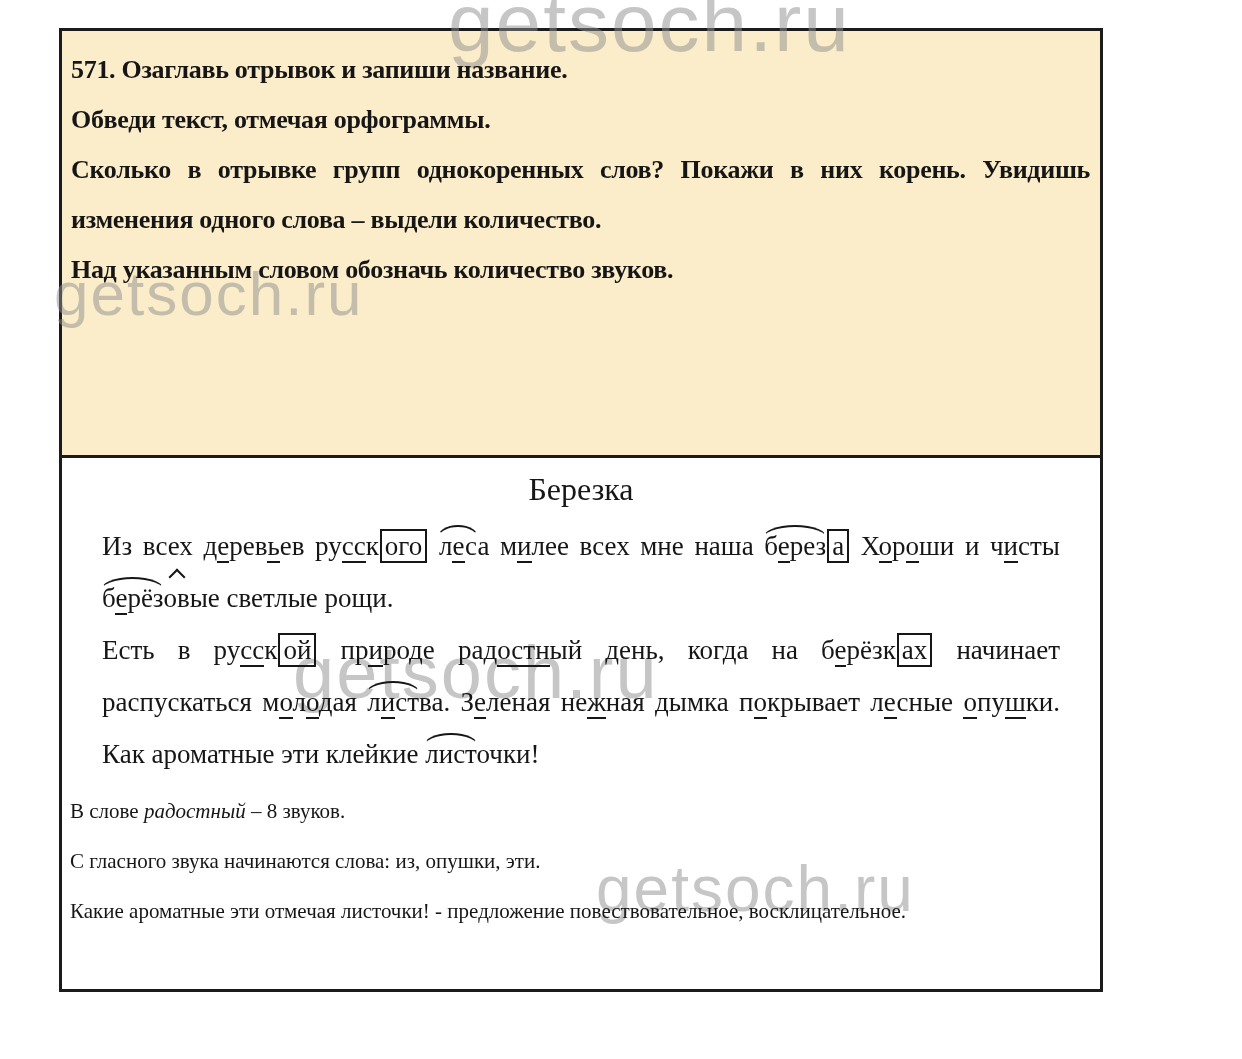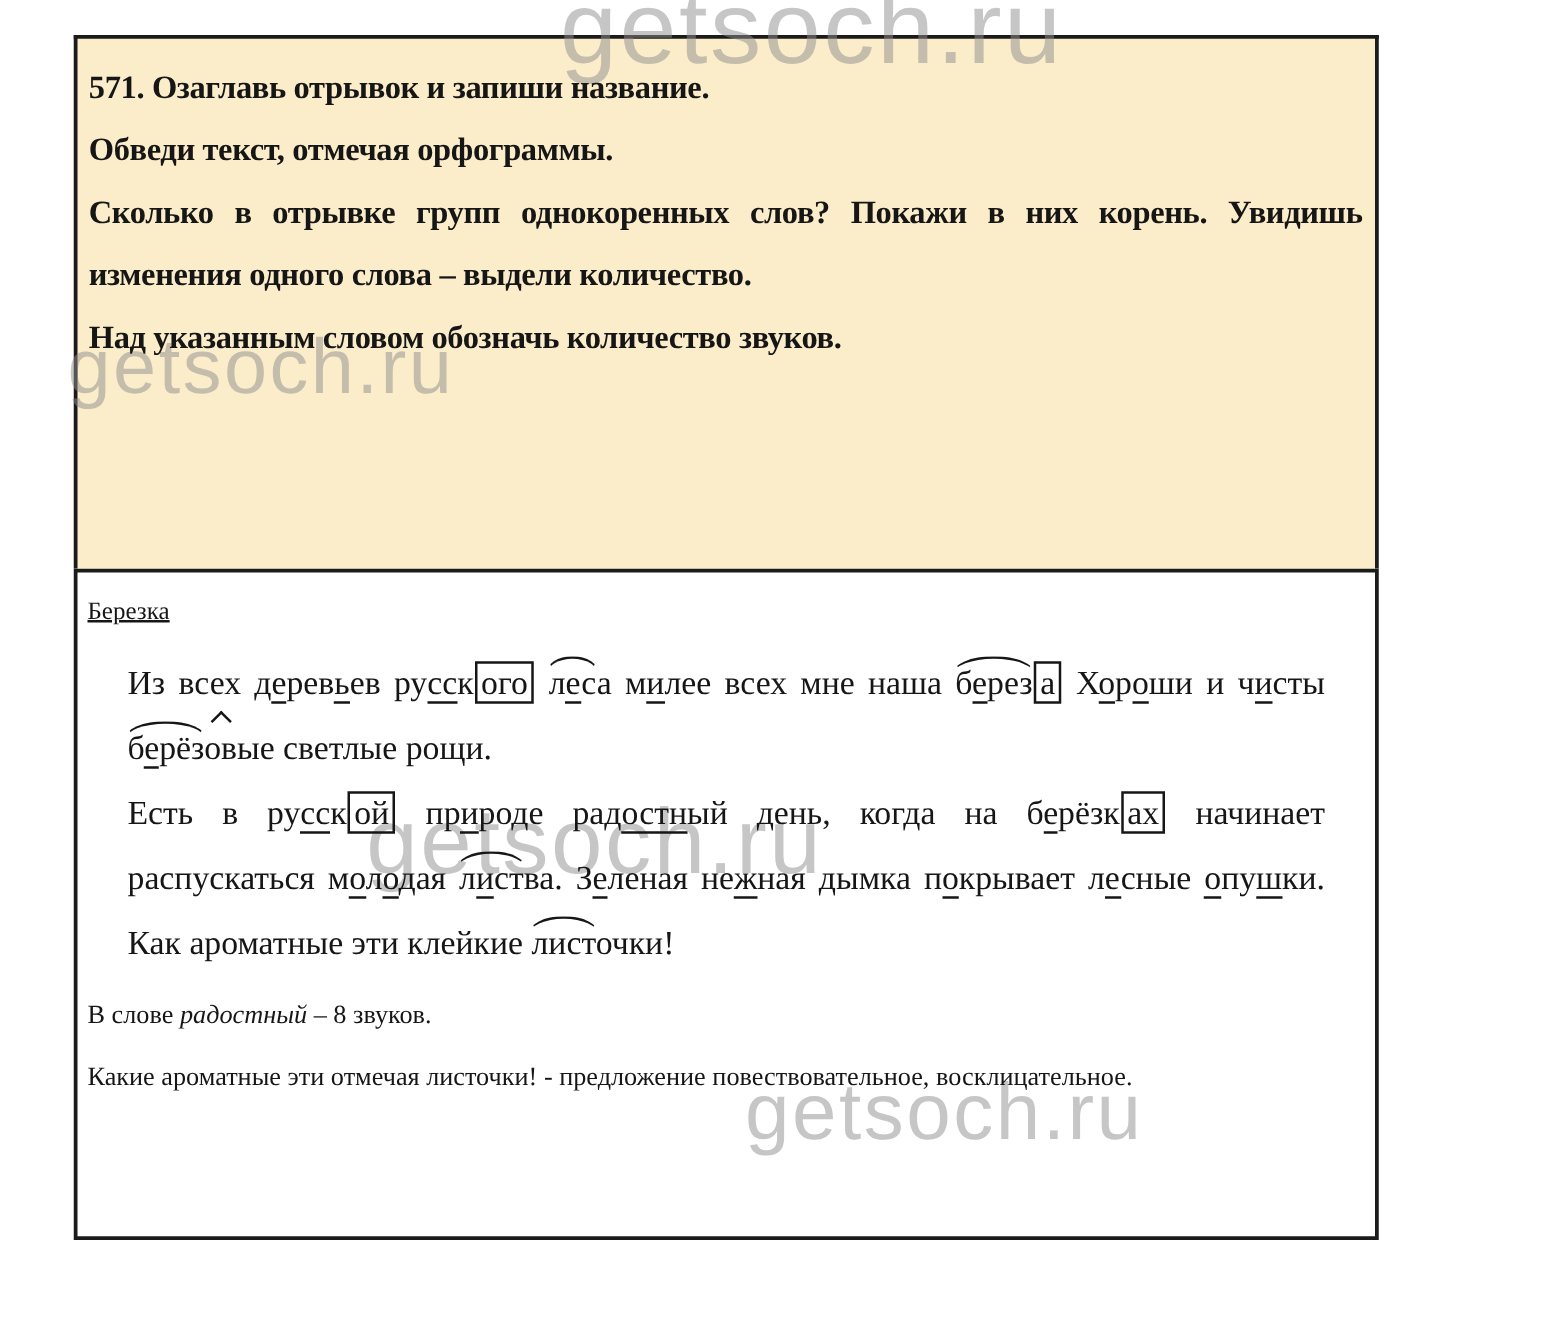--- a/index.html
+++ b/index.html
@@ -59,24 +59,24 @@
   }
   .answer{
     box-sizing:border-box;
     background:#ffffff;
     border:3px solid var(--border);
     height:537px;
     padding:12px 8px 0 8px;
   }
   .title{
     position:relative;z-index:2;
-    font-size:20px;
+    text-align:center;
+    font-size:32px;
     line-height:34px;
     margin:2px 0 0 0;
-    text-decoration:underline;
   }
   .copy{margin-top:14px;padding:0 32px;}
   .copy p{
     margin:0;
     position:relative;z-index:2;
     font-size:27px;
     line-height:52px;
     text-align:justify;
     text-align-last:left;
   }
@@ -131,18 +131,19 @@
         <p>Над указанным словом обозначь количество звуков.</p>
       </div>
     <div class="answer">
       <div class="title">Березка</div>
       <div class="copy">
           <p>Из всех д<span class="u">е</span>рев<span class="u">ь</span>ев ру<span class="u">сс</span>к<span class="bx">ого</span> <span class="arc">л<span class="u">е</span>с</span>а м<span class="u">и</span>лее всех мне наша <span class="arc">б<span class="u">е</span>рез</span><span class="bx">а</span> Х<span class="u">о</span>р<span class="u">о</span>ши и ч<span class="u">и</span>сты <span class="arc">б<span class="u">е</span>рёз</span><span class="car">ов</span>ые светлые рощи.</p>
           <p>Есть в ру<span class="u">сс</span>к<span class="bx">ой</span> пр<span class="u">и</span>роде рад<span class="u">остн</span>ый день, когда на б<span class="u">е</span>рёзк<span class="bx">ах</span> начинает распускаться м<span class="u">о</span>л<span class="u">о</span>дая <span class="arc">л<span class="u">и</span>ст</span>ва. З<span class="u">е</span>леная не<span class="u">ж</span>ная дымка п<span class="u">о</span>крывает л<span class="u">е</span>сные <span class="u">о</span>пу<span class="u">ш</span>ки. Как ароматные эти клейкие <span class="arc">лист</span>очки!</p>
         </div>
       <div class="answers">
           <p>В слове <span class="i">радостный</span> – 8 звуков.</p>
+          <p>С гласного звука начинаются слова: из, опушки, эти.</p>
           <p class="just">Какие ароматные эти отмечая листочки! - предложение повествовательное, восклицательное.</p>
         </div>
     </div>
   </div>
 
 </div>
 
 </body></html>

